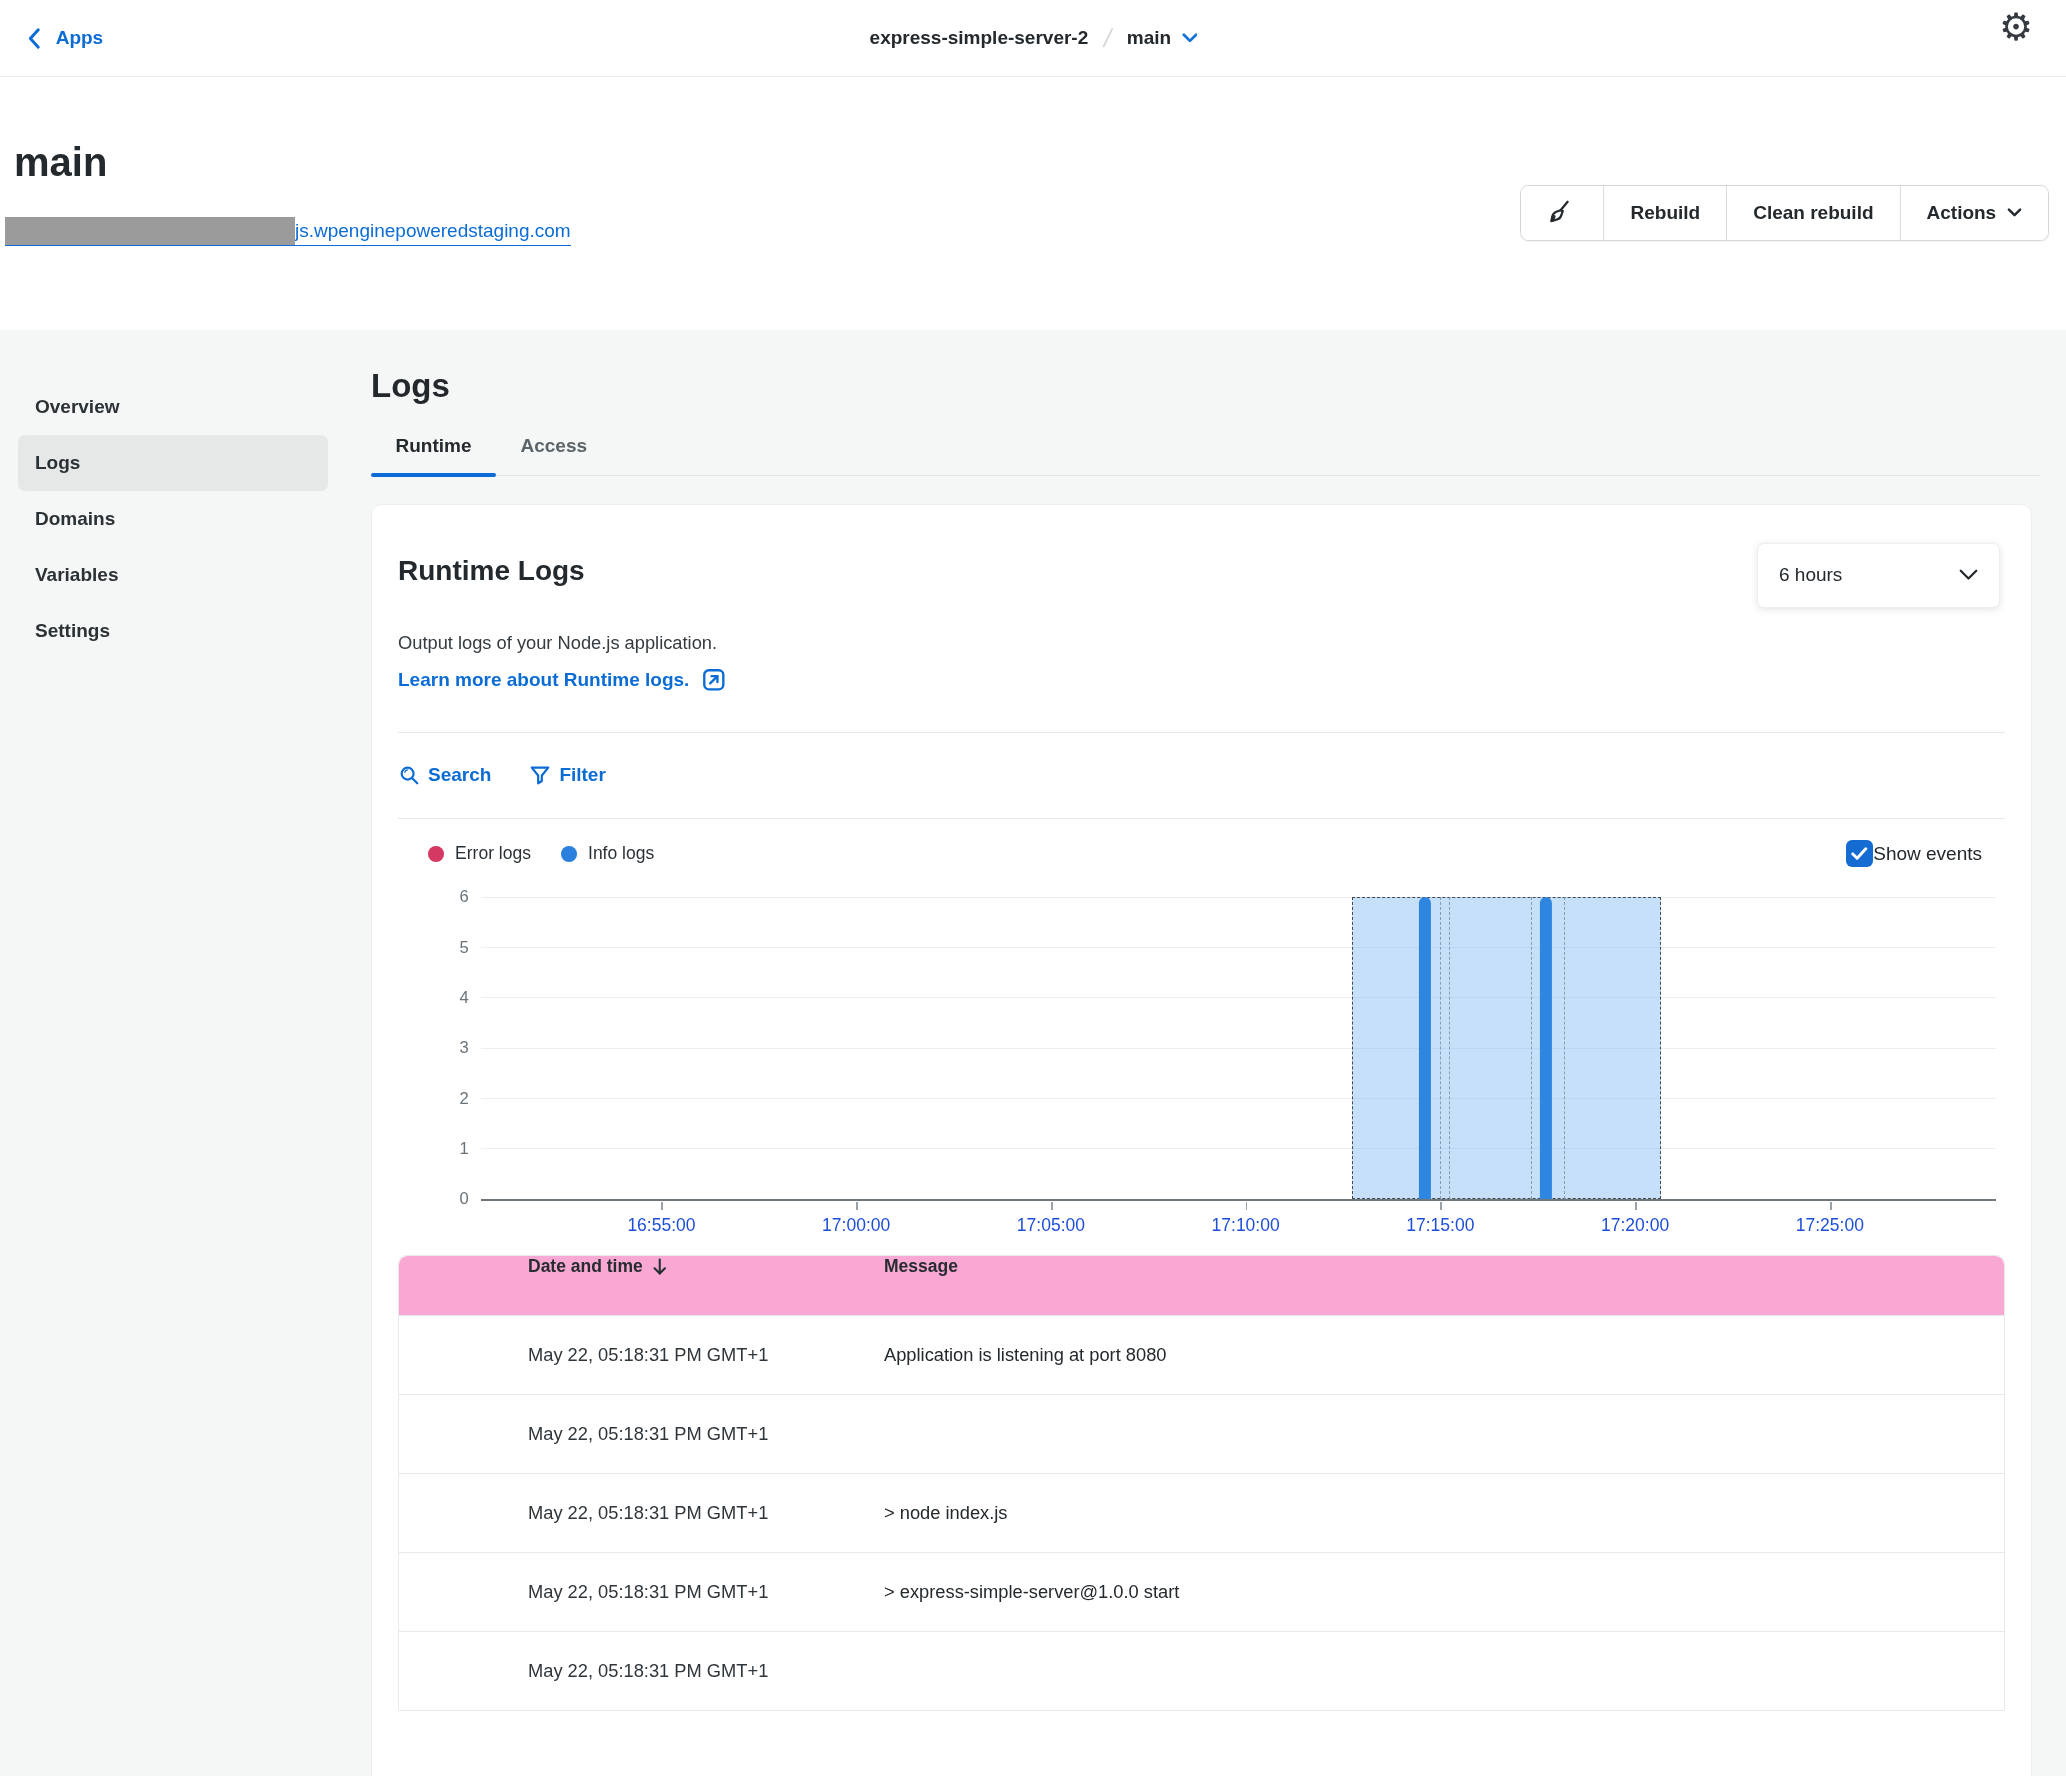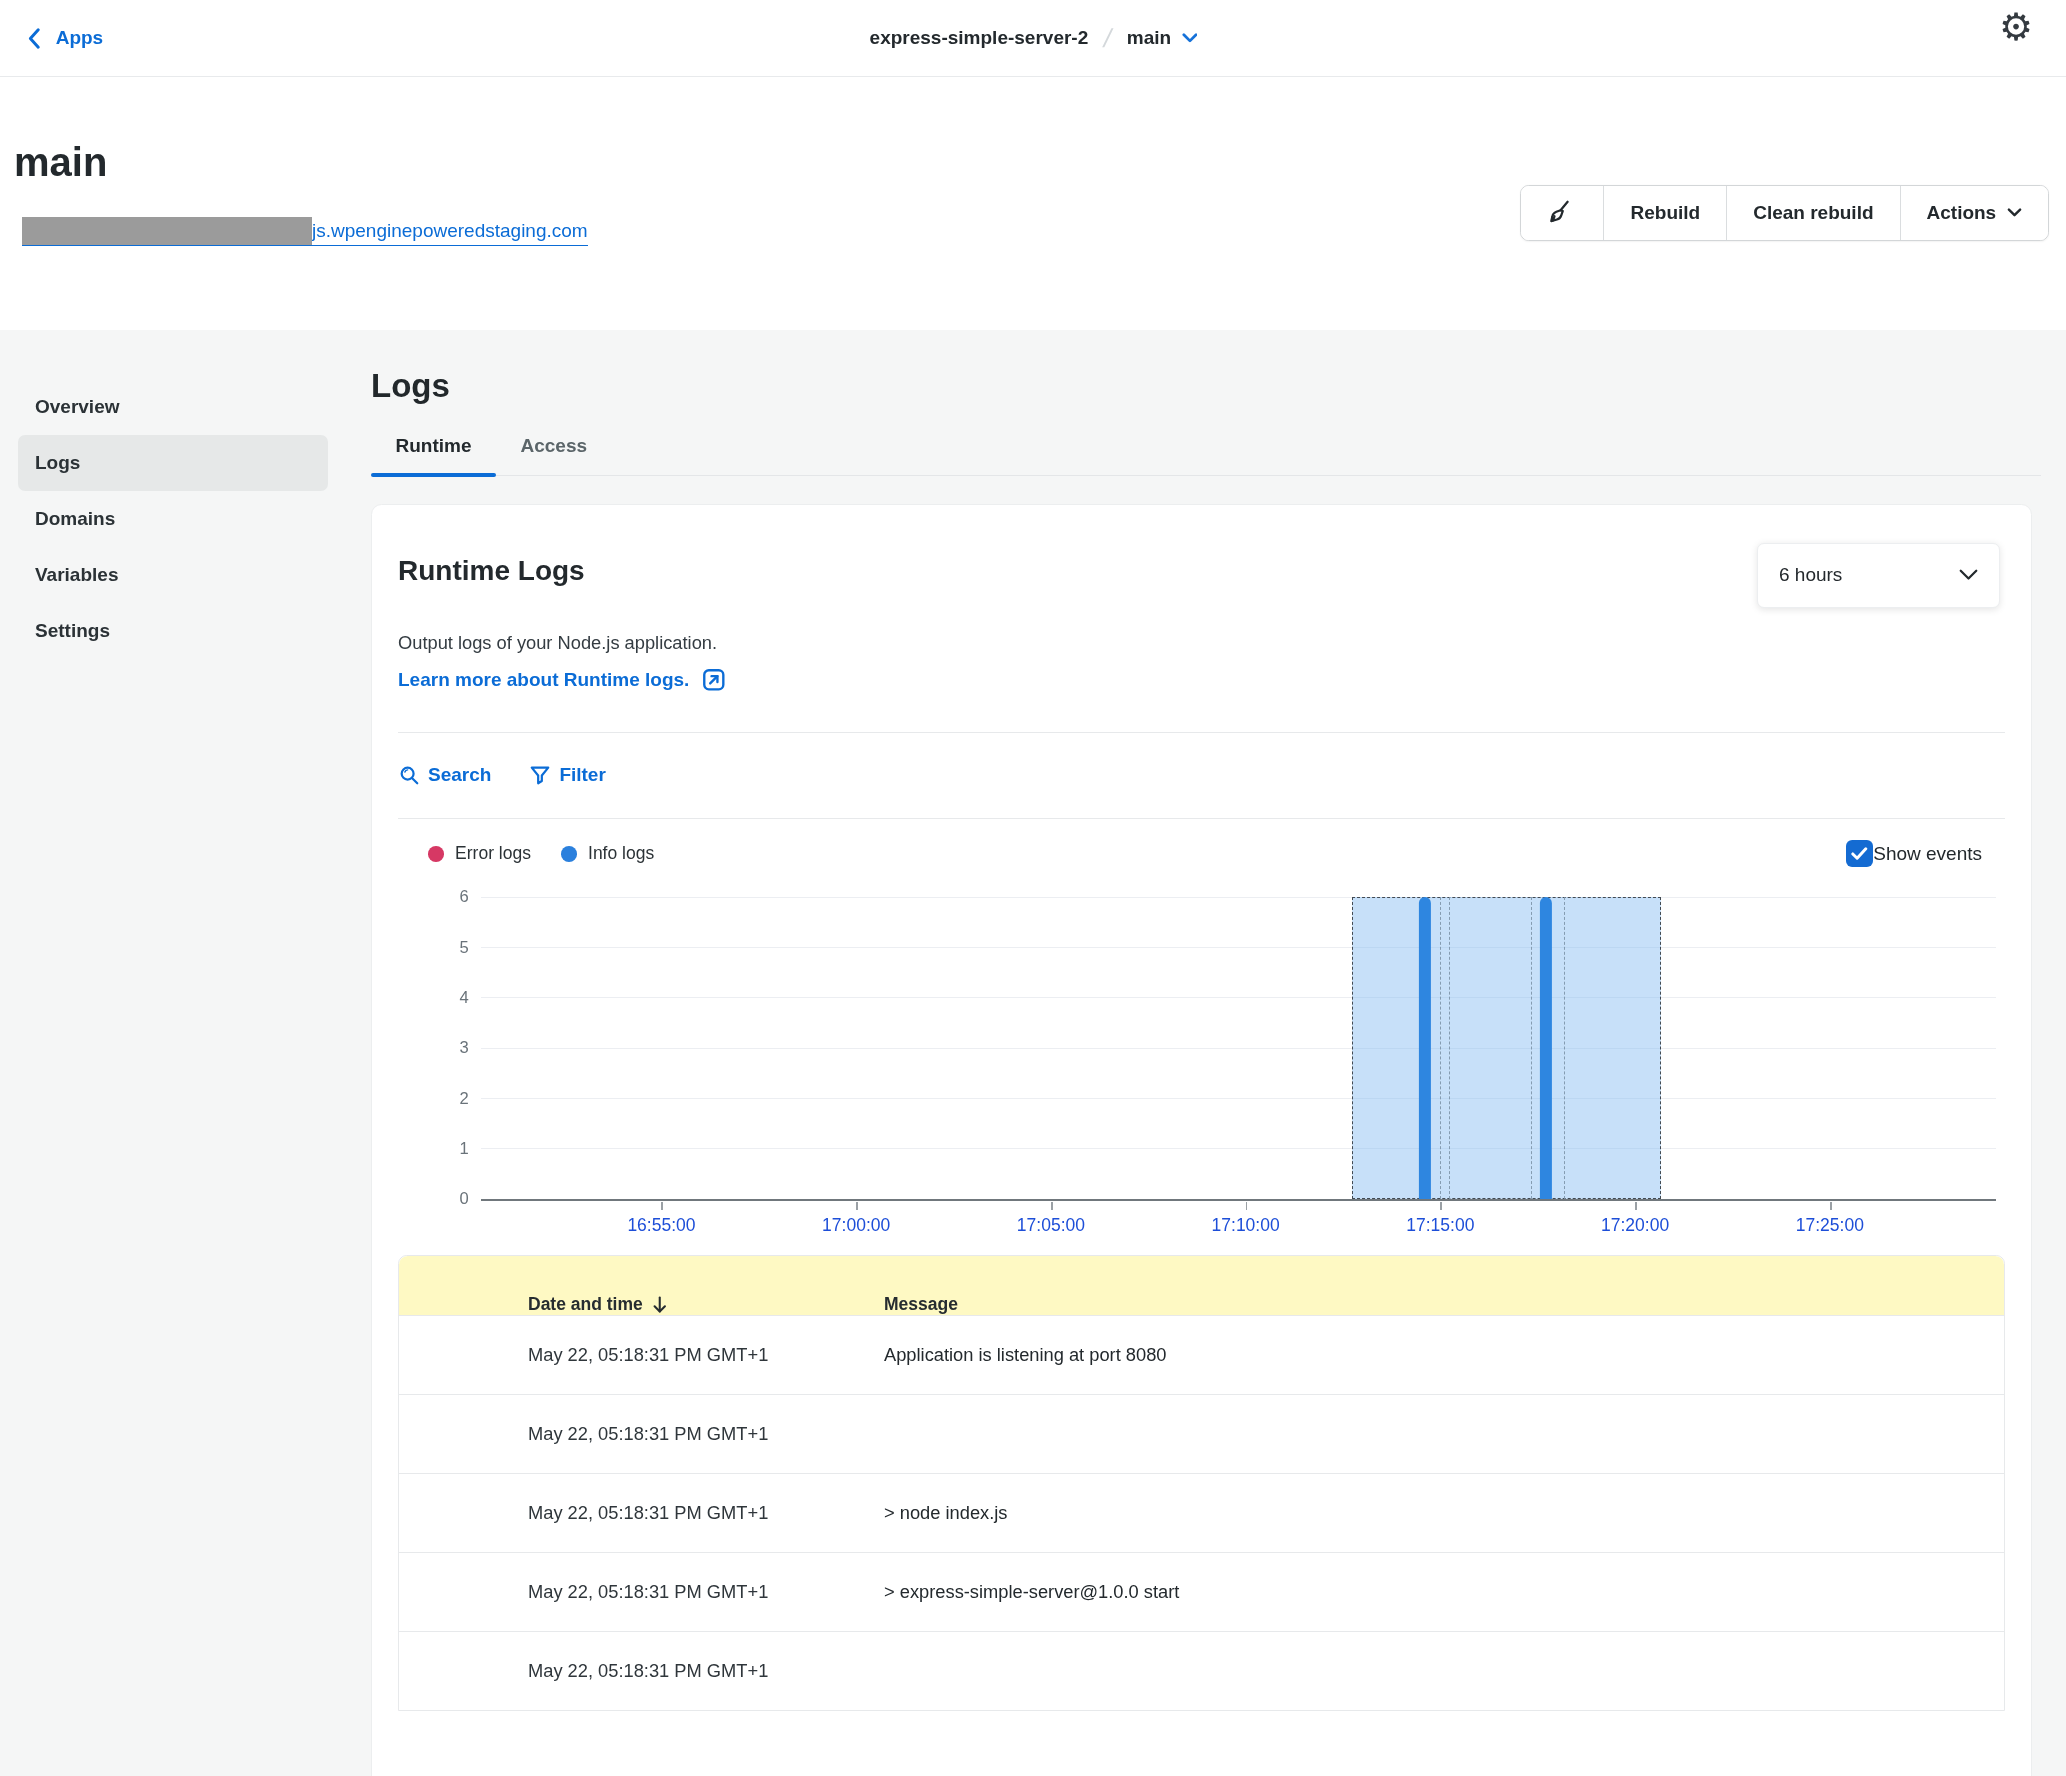--- a/index.html
+++ b/index.html
@@ -17,21 +17,21 @@
     color:#0b6cd6; font-weight:bold; font-size:19px; cursor:pointer; }
   .crumb { position:absolute; left:50%; transform:translateX(-50%);
     display:flex; align-items:center; gap:15.7px; font-size:19px; font-weight:bold; color:#23292d;}
   .crumb .slash { color:#d4d8db; font-size:26px; font-weight:400; transform:skewX(-12deg); }
   .crumb .branch-wrap { display:flex; align-items:center; gap:10.5px; cursor:pointer; }
   .gear { position:absolute; right:31px; top:7px; width:40px; height:40px;
     display:flex; align-items:center; justify-content:center; cursor:pointer; }
   
   .hero { position:absolute; top:77px; left:0; right:0; height:253px; background:#fff; }
   .hero-title { position:absolute; left:14px; top:63px; font-size:40px; font-weight:bold; color:#23292d; }
-  .url-row { position:absolute; left:22px; top:143px; height:31px; width:664px; }
+  .url-row { position:absolute; left:5px; top:143px; height:31px; width:664px; }
   .url-link { position:absolute; left:0; top:0; font-size:19px; color:#0b6cd6; text-decoration:none;
     border-bottom:1.7px solid #0b6cd6; padding:0 0 2.6px 290px; white-space:nowrap; cursor:pointer;}
   .redaction { position:absolute; left:0; top:-3.5px; width:290px; height:28px; background:#9b9b9b; }
   .btn-group { position:absolute; right:18.3px; top:108px; display:flex; align-items:stretch; height:56px;
     background:#fff; border:0.9px solid #d3d6d8; border-radius:8.7px; box-shadow:0 0.9px 1.7px rgba(0,0,0,.05); overflow:hidden;}
   .btn-seg { display:flex; align-items:center; gap:10.5px; padding:0 26px; font-size:19px; font-weight:bold;
     color:#23292d; cursor:pointer; background:#fff; border:none; }
   .btn-seg + .btn-seg { border-left:0.9px solid #dadddf; }
   
   .content { position:absolute; top:330px; left:0; right:0; bottom:0; background:#f5f6f6; }
@@ -83,22 +83,22 @@
     font-size:16.6px; color:#6a737a; }
   .xtick { position:absolute; top:100%; width:1.7px; height:7.9px; background:#9aa0a5; margin-top:2.6px;}
   .xlab { position:absolute; top:100%; margin-top:15.7px; transform:translateX(-50%);
     font-size:17.5px; color:#1d4ed8; white-space:nowrap; }
   .region { position:absolute; top:0; bottom:0; background:rgba(130,186,242,.45);
     border:1.7px dashed #424a52; }
   .eventline { position:absolute; top:0; bottom:0; width:0; border-left:1.7px dashed rgba(125,149,168,.9); }
   .bar { position:absolute; bottom:0; width:12.2px; border-radius:7px 7px 0 0; transform:translateX(-50%); }
   
   .logtable { margin:8.7px 26px 0 26px; border:0.9px solid #e7e9eb; border-radius:8.7px 8.7px 0 0; }
-  .t-head { display:flex; height:59px; background:#fef9c3; border-radius:8.7px 8.7px 0 0;
-    align-items:flex-end; font-size:17.5px; font-weight:bold; color:#262c30; }
+  .t-head { display:flex; height:59px; background:#f9a8d4; border-radius:8.7px 8.7px 0 0;
+    align-items:flex-start; font-size:17.5px; font-weight:bold; color:#262c30; }
   .t-col1 { width:485px; padding-left:129px; display:flex; align-items:center; gap:8.7px; }
   .t-col2 { flex:1; }
   .t-row { display:flex; height:79px; align-items:center; background:#fff;
     border-top:0.9px solid #e7e9eb; font-size:18.3px; }
   .t-row .t-col1 { color:#2f363b; }
   .t-row .t-col2 { color:#23292d; }
   .sorticon { cursor:pointer; display:flex; }
   svg { display:block; }
 </style>
 </head>

